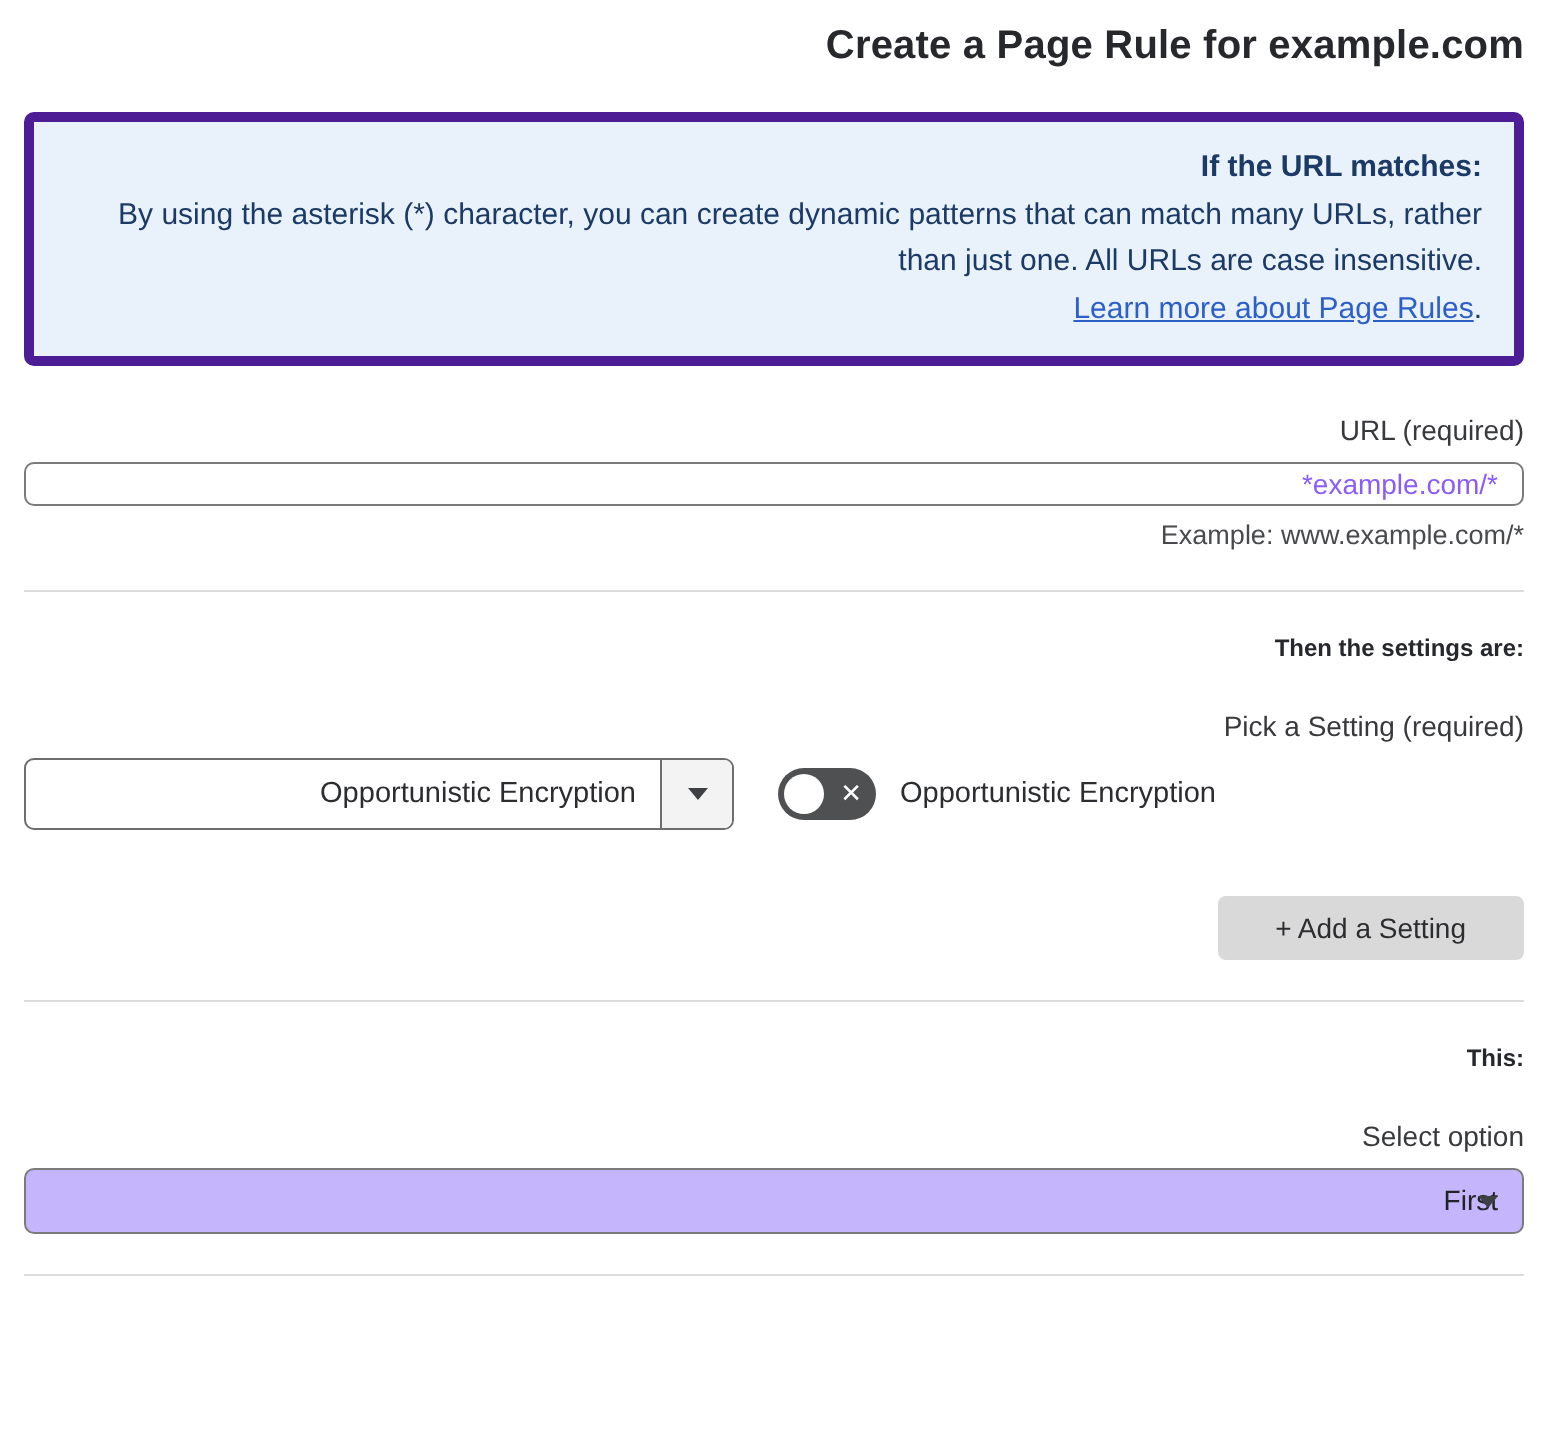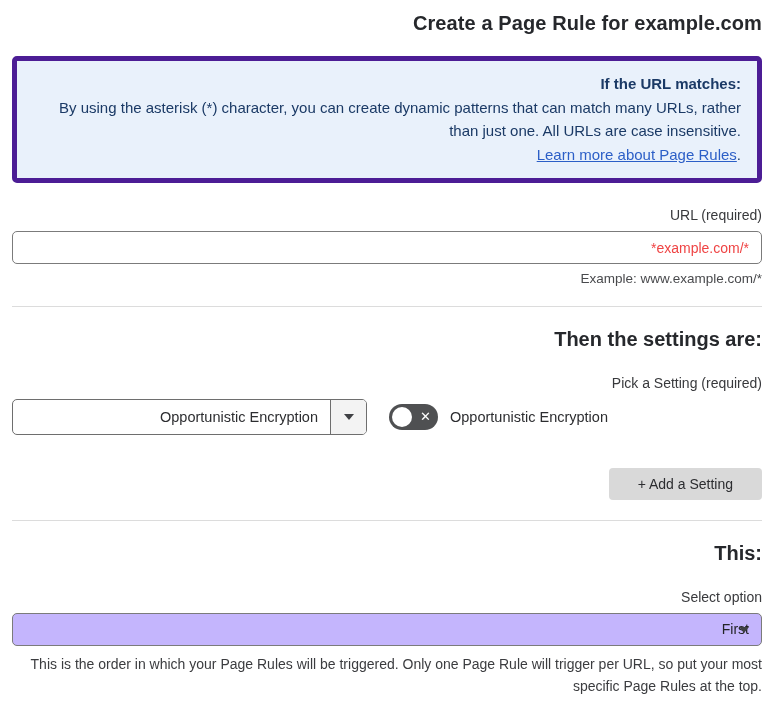--- a/index.html
+++ b/index.html
@@ -39,46 +39,46 @@
   }
 
   .field-label {
     font-size: 14px;
     color: #38393c;
     margin-bottom: 8px;
   }
 
   .text-input {
     width: 750px;
-    height: 33px;
+    height: 22px;
     border: 1px solid #7b7b7b;
     border-radius: 5px;
     padding: 0 12px;
     font-size: 14px;
     font-family: "Liberation Sans", sans-serif;
-    color: #ef4444;
+    color: #8b5cf6;
     background: #fff;
     outline: none;
     display: block;
   }
 
   .example-text {
     font-size: 13.5px;
     color: #494a4d;
     margin-top: 7px;
   }
 
   .divider {
     border: none;
     border-top: 1px solid #dcdcdc;
     margin: 20px 0 0 0;
   }
 
   .section-heading {
-    font-size: 20px;
+    font-size: 12px;
     font-weight: 700;
     color: #26282c;
     margin-top: 21px;
   }
 
   .picker-label { margin-top: 24px; }
 
   .setting-row {
     display: flex;
     align-items: center;
@@ -237,19 +237,18 @@
 
   <div class="section-heading">This:</div>
 
   <div class="field-label picker-label">Select option</div>
 
   <div class="select-box">
     <div class="sel-value">First</div>
     <span class="caret-down"></span>
   </div>
 
-  <div class="help-text">This is the order in which your Page Rules will be triggered. Only one Page Rule will trigger per URL, so put your most specific Page Rules at the top.</div>
 
   <hr class="divider">
 
   
 
 </div>
 
 </body></html>

